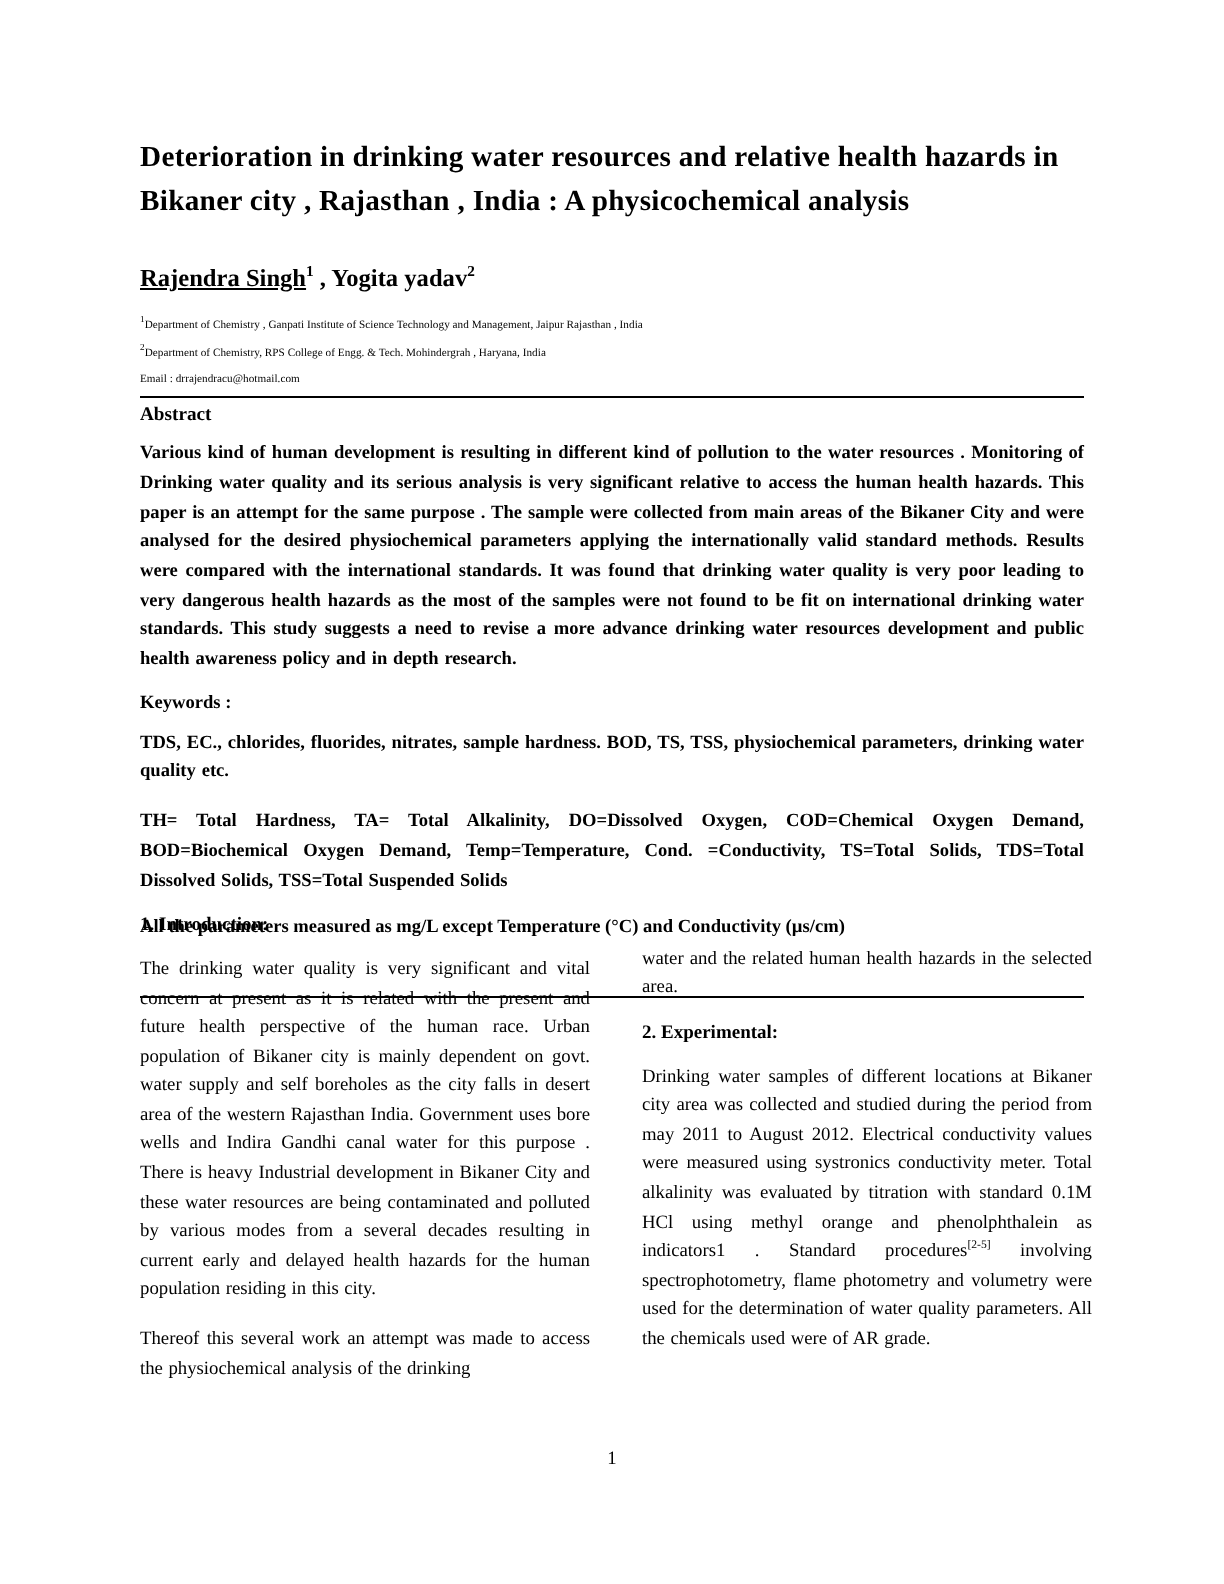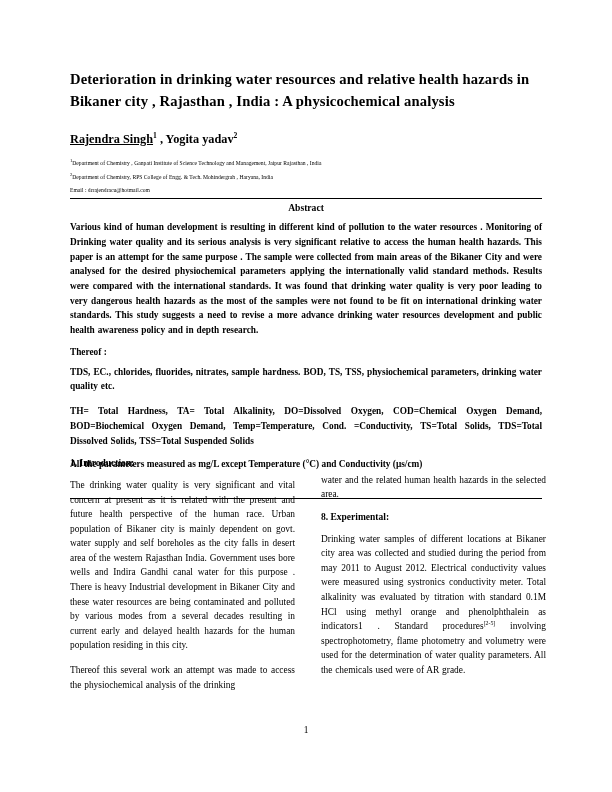--- a/index.html
+++ b/index.html
@@ -76,21 +76,20 @@
     border-top: 1px solid #000;
     margin: 0;
     height: 0;
   }
 
   
   .abstract-head {
     font-size: 9.6px;
     font-weight: bold;
     margin: 3px 0 7px 0;
-    text-align: center;
   }
   .abs-body {
     font-size: 9.3px;
     font-weight: bold;
     line-height: 1.58;
     text-align: justify;
     margin: 0 0 9px 0;
     word-spacing: 0.6px;
   }
   .kw-head {
@@ -175,21 +174,21 @@
     <p class="affil"><sup>2</sup><span>Department of Chemistry, RPS College of Engg. &amp; Tech. Mohindergrah , Haryana, India</span></p>
 
     <p class="email">Email : drrajendracu@hotmail.com</p>
 
     <hr class="rule">
 
     <p class="abstract-head">Abstract</p>
 
     <p class="abs-body">Various kind of human development is resulting in different kind of pollution to   the    water resources . Monitoring of Drinking  water  quality and  its  serious analysis  is  very  significant  relative  to  access the human health hazards. This paper  is  an attempt  for  the  same purpose . The  sample were collected from  main areas   of  the   Bikaner City  and  were  analysed for  the   desired physiochemical   parameters  applying    the internationally  valid standard methods.  Results  were compared with  the  international standards. It  was  found that  drinking  water  quality is   very  poor  leading  to  very dangerous  health hazards  as  the   most of the samples  were not   found  to  be  fit  on  international drinking  water standards. This  study  suggests a need to revise  a  more advance drinking water  resources development and  public health awareness policy and in depth research.</p>
 
-    <p class="kw-head">Thereof :</p>
+    <p class="kw-head">Keywords :</p>
 
     <p class="kw-body">TDS,   EC., chlorides, fluorides, nitrates, sample hardness. BOD, TS, TSS, physiochemical parameters, drinking water quality etc.</p>
 
     <p class="abbr">TH=  Total  Hardness,  TA=  Total  Alkalinity,  DO=Dissolved  Oxygen,  COD=Chemical  Oxygen  Demand, BOD=Biochemical Oxygen Demand, Temp=Temperature, Cond. =Conductivity, TS=Total Solids, TDS=Total Dissolved Solids, TSS=Total Suspended Solids</p>
 
     <p class="units">All the parameters measured as mg/L except Temperature (°C) and Conductivity (µs/cm)</p>
 
     <hr class="rule">
 
   </div>
@@ -197,21 +196,21 @@
   <div class="columns">
 
     <div class="col">
       <p class="sec-head">1. Introduction:</p>
       <p class="para">The  drinking  water  quality  is  very  significant and vital concern at   present as it   is related   with the present  and  future  health perspective of  the  human race.  Urban population of Bikaner city is   mainly dependent on govt. water supply and self   boreholes as   the  city  falls   in desert   area   of the  western Rajasthan India.   Government uses bore wells and Indira Gandhi canal   water  for  this  purpose . There is  heavy Industrial development  in Bikaner City and these  water  resources  are  being  contaminated and polluted by  various   modes from a several decades resulting in current early  and  delayed health hazards for  the  human population residing  in this city.</p>
       <p class="para last">Thereof  this  several  work  an  attempt  was  made to access the physiochemical analysis of the drinking</p>
     </div>
 
     <div class="col">
       <p class="para">water and  the related  human  health  hazards  in  the selected area.</p>
-      <p class="sec-head">8. Experimental:</p>
+      <p class="sec-head">2. Experimental:</p>
       <p class="para last"><span>Drinking  water  samples  of  different  locations  at Bikaner city  area  was  collected and studied during the period from may 2011 to August 2012. Electrical conductivity values  were  measured using systronics conductivity meter. Total alkalinity was evaluated by titration  with  standard    0.1M  HCl  using  methyl orange and phenolphthalein  as indicators1 . Standard procedures</span><sup>[2-5]</sup><span> involving   spectrophotometry,   flame photometry  and  volumetry  were  used  for   the determination of water quality parameters.  All the chemicals     used      were      of      AR     grade.</span></p>
     </div>
 
   </div>
 
   <div class="page-number">1</div>
 
 </div>
 
 </body></html>

